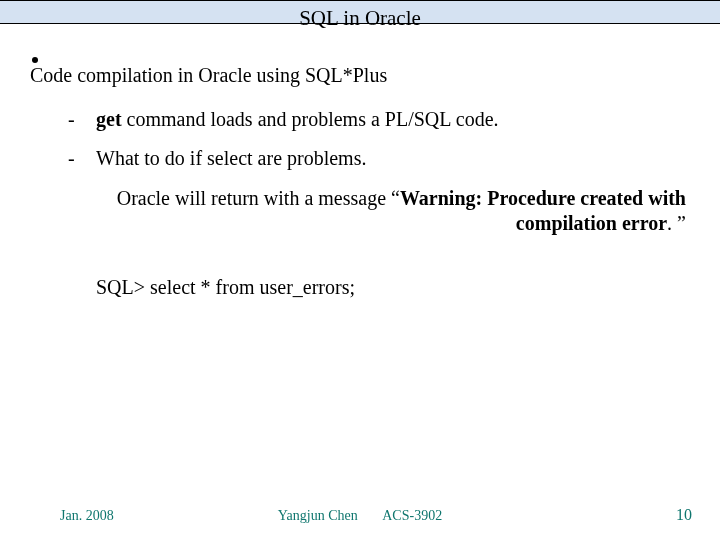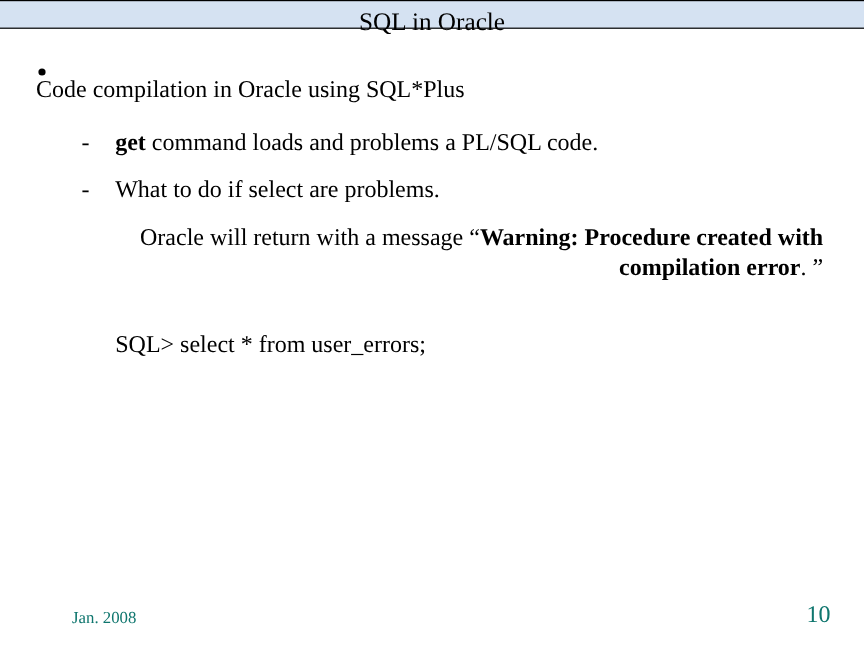--- a/index.html
+++ b/index.html
@@ -80,21 +80,21 @@
   }
   .footer-date { flex: 0 0 auto; }
   .footer-center {
     position: absolute;
     left: 50%;
     transform: translateX(-50%);
     white-space: nowrap;
   }
   .footer-page {
     margin-left: auto;
-    font-size: 20px;
+    font-size: 16px;
   }
   .nbsp { white-space: nowrap; }
 </style>
 </head>
 <body>
 
 <div class="title-bar">
   <span>SQL in Oracle</span>
 </div>
 
@@ -125,14 +125,15 @@
     <span>Oracle will return with a message “</span><b>Warning: Procedure created with compilation error</b><span>. ”</span>
   </div>
 
 
   <div class="sql-line">SQL&gt; select * from user_errors;</div>
 
 </div>
 
 <div class="footer">
   <span class="footer-date">Jan. 2008</span>
+  <span class="footer-center nbsp">Yangjun Chen&nbsp;&nbsp;&nbsp;&nbsp;&nbsp;&nbsp;&nbsp;ACS-3902</span>
   <span class="footer-page">10</span>
 </div>
 
 </body></html>

